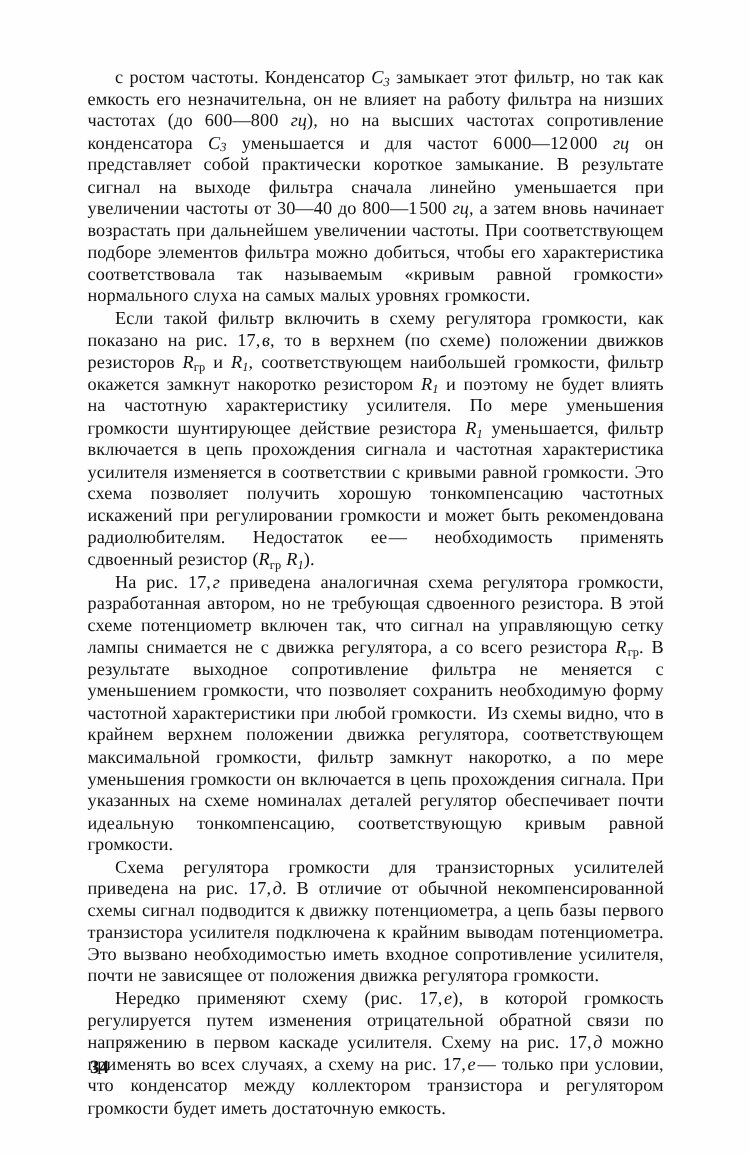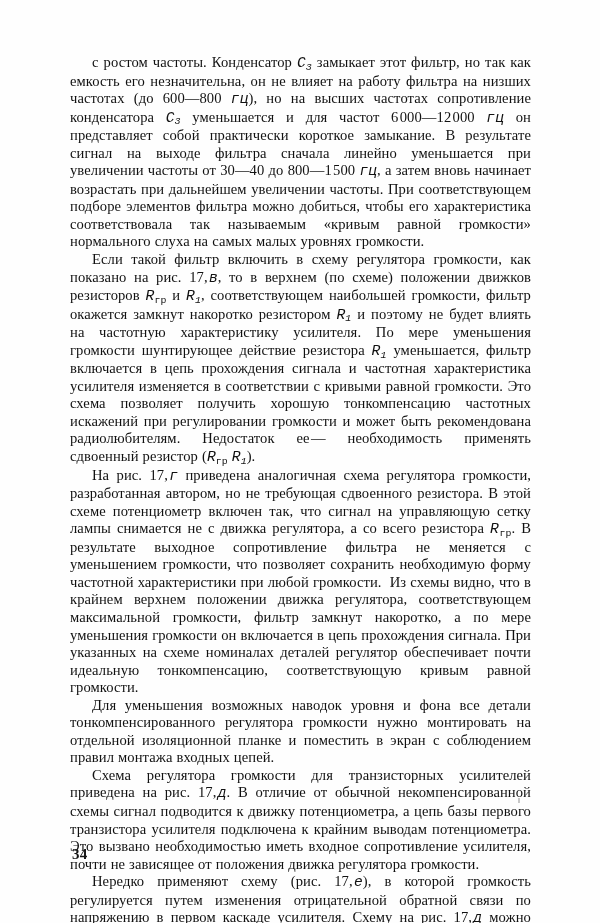--- a/index.html
+++ b/index.html
@@ -33,21 +33,20 @@
     hyphens: none;
     word-spacing: 0.02em;
     letter-spacing: 0.005em;
     color: #111111;
   }
   b.run-head {
     font-weight: normal;
   }
   i.sym {
     font-style: italic;
-    font-family: Liberation Mono, monospace;
   }
   sub {
     font-size: 0.68em;
     line-height: 0;
     vertical-align: baseline;
     position: relative;
     top: 0.28em;
   }
   sub.cyr {
     font-style: normal;
@@ -75,21 +74,20 @@
 <div class="page">
 
   <div class="textblock">
 
     <p class="para">с ростом частоты. Конденсатор <i class="sym">C<sub>3</sub></i> замыкает этот фильтр, но так как емкость его незначительна, он не влияет на работу фильтра на низших частотах (до 600—800 <i class="sym">гц</i>), но на высших частотах сопротивление конденсатора <i class="sym">C<sub>3</sub></i> уменьшается и для частот 6 000—12 000 <i class="sym">гц</i> он представляет собой практически короткое замыкание. В результате сигнал на выходе фильтра сначала линейно уменьшается при увеличении частоты от 30—40 до 800—1 500 <i class="sym">гц</i>, а затем вновь начинает возрастать при дальнейшем увеличении частоты. При соответствующем подборе элементов фильтра можно добиться, чтобы его характеристика соответствовала так называемым «кривым равной громкости» нормального слуха на самых малых уровнях громкости.</p>
 
     <p class="para">Если такой фильтр включить в схему регулятора громкости, как показано на рис. 17, <i class="sym">в</i>, то в верхнем (по схеме) положении движков резисторов <i class="sym">R<sub class="cyr">гр</sub></i> и <i class="sym">R<sub>1</sub></i>, соответствующем наибольшей громкости, фильтр окажется замкнут накоротко резистором <i class="sym">R<sub>1</sub></i> и поэтому не будет влиять на частотную характеристику усилителя. По мере уменьшения громкости шунтирующее действие резистора <i class="sym">R<sub>1</sub></i> уменьшается, фильтр включается в цепь прохождения сигнала и частотная характеристика усилителя изменяется в соответствии с кривыми равной громкости. Это схема позволяет получить хорошую тонкомпенсацию частотных искажений при регулировании громкости и может быть рекомендована радиолюбителям. Недостаток ее — необходимость применять сдвоенный резистор (<i class="sym">R<sub class="cyr">гр</sub></i> <i class="sym">R<sub>1</sub></i>).</p>
 
     <p class="para">На рис. 17, <i class="sym">г</i> приведена аналогичная схема регулятора громкости, разработанная автором, но не требующая сдвоенного резистора. В этой схеме потенциометр включен так, что сигнал на управляющую сетку лампы снимается не с движка регулятора, а со всего резистора <i class="sym">R<sub class="cyr"> гр</sub></i>. В результате выходное сопротивление фильтра не меняется с уменьшением громкости, что позволяет сохранить необходимую форму частотной характеристики при любой громкости.&nbsp; Из схемы видно, что в крайнем верхнем положении движка регулятора, соответствующем максимальной громкости, фильтр замкнут накоротко, а по мере уменьшения громкости он включается в цепь прохождения сигнала. При указанных на схеме номиналах деталей регулятор обеспечивает почти идеальную тонкомпенсацию, соответствующую кривым равной громкости.</p>
 
-    <p class="para">Для уменьшения возможных наводок уровня и фона все детали тонкомпенсированного регулятора громкости нужно монтировать на отдельной изоляционной планке и поместить в экран с соблюдением правил монтажа входных цепей.</p>
 
     <p class="para"><b class="run-head">Схема регулятора громкости для транзисторных усилителей</b> приведена на рис. 17, <i class="sym">д</i>. В отличие от обычной некомпенсированной схемы сигнал подводится к движку потенциометра, а цепь базы первого транзистора усилителя подключена к крайним выводам потенциометра. Это вызвано необходимостью иметь входное сопротивление усилителя, почти не зависящее от положения движка регулятора громкости.</p>
 
     <p class="para">Нередко применяют схему (рис. 17, <i class="sym">е</i>), в которой громкость регулируется путем изменения отрицательной обратной связи по напряжению в первом каскаде усилителя. Схему на рис. 17, <i class="sym">д</i> можно применять во всех случаях, а схему на рис. 17, <i class="sym">е</i> — только при условии, что конденсатор между коллектором транзистора и регулятором громкости будет иметь достаточную емкость.</p>
 
   </div>
 
   <div class="folio">34</div>
 
   <div class="speck" style="left:518px; top:798px;"></div>

